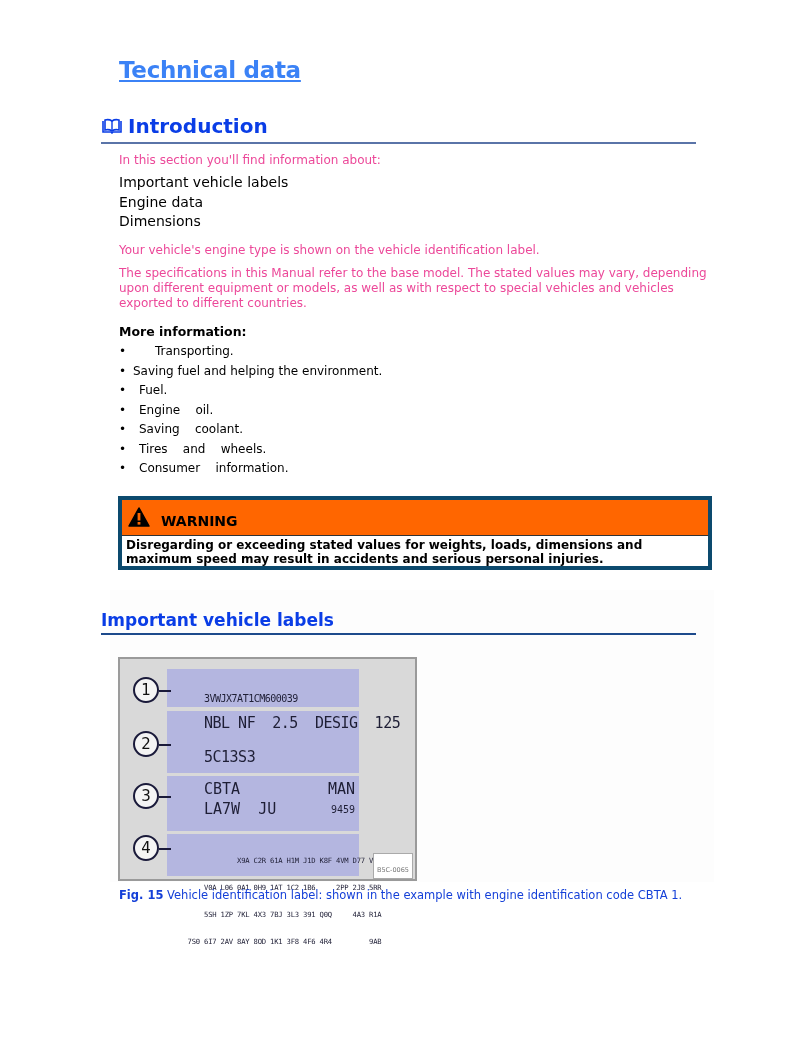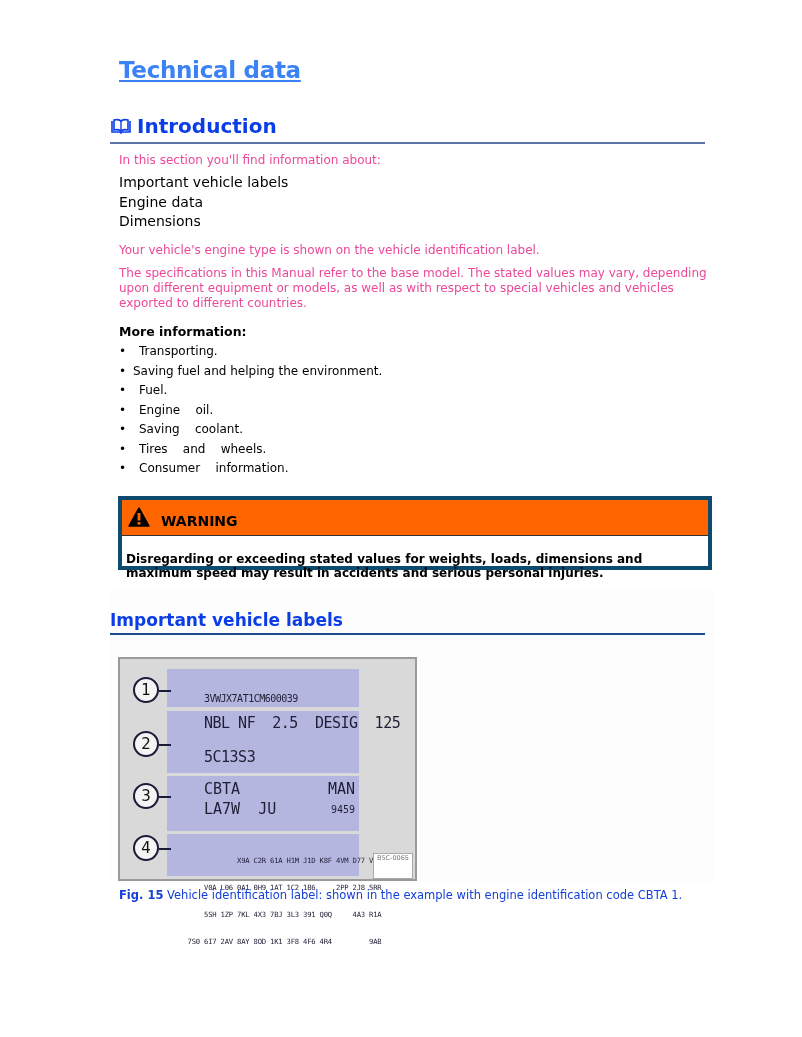--- a/index.html
+++ b/index.html
@@ -1,21 +1,21 @@
 <!DOCTYPE html>
 <html><head>
 <meta charset="utf-8">
 <style>
   * { box-sizing: border-box; margin: 0; padding: 0; }
   html, body { width: 802px; height: 1037px; background: #ffffff; }
   body { font-family: "DejaVu Sans", sans-serif; color: #000; position: relative; overflow: hidden; }
 
   .page-title { position: absolute; left: 119px; top: 57px; font-size: 23px; font-weight: bold; color: #3b82f6; letter-spacing: -0.3px; text-decoration: underline; }
 
-  .h2 { position: absolute; left: 110px; width: 595px; color: #0a3de6; font-weight: bold; border-bottom: 2px solid #5a74a8; }
+  .h2 { position: absolute; left: 101px; width: 595px; color: #0a3de6; font-weight: bold; border-bottom: 2px solid #5a74a8; }
   .h2.intro { top: 114px; height: 30px; font-size: 20px; }
   .h2.intro .book { display: inline-block; width: 22px; height: 16px; vertical-align: -1px; margin-right: 5px; }
   .h2.labels { top: 610px; height: 25px; font-size: 17px; border-bottom-color: #1d4a8c; }
 
   .p { position: absolute; left: 119px; font-size: 12px; line-height: 15px; color: #ec4899; }
   .p-intro { top: 153px; }
   .topic { position: absolute; left: 119px; font-size: 14px; color: #000; }
   .t1 { top: 174px; } .t2 { top: 194px; } .t3 { top: 213px; }
   .p-engine { top: 243px; }
   .p-specs { top: 266px; width: 590px; line-height: 15px; }
@@ -23,21 +23,21 @@
   .more-title { position: absolute; left: 119px; top: 324px; font-size: 12.5px; font-weight: bold; }
   .bullets { position: absolute; left: 119px; top: 342px; list-style: none; font-size: 12px; }
   .bullets li { height: 19.5px; line-height: 19.5px; position: relative; }
   .bullets li .dot { display: inline-block; width: 20px; font-size: 12px; }
   .bullets li .txt { white-space: pre; }
 
   .warning { position: absolute; left: 118px; top: 496px; width: 594px; height: 74px; border: 4px solid #0c4a6e; background: #fff; }
   .warning-head { height: 36px; background: #ff6600; border-bottom: 1px solid #333; position: relative; }
   .warning-head .tri { position: absolute; left: 6px; top: 7px; width: 22px; height: 20px; }
   .warning-head .wlabel { position: absolute; left: 39px; top: 13px; font-size: 14px; font-weight: bold; color: #000; }
-  .warning-body { padding: 16px 4px; font-size: 12px; font-weight: bold; line-height: 14px; }
+  .warning-body { padding: 2px 4px; font-size: 12px; font-weight: bold; line-height: 14px; }
 
   .fig-area { position: absolute; left: 110px; top: 590px; width: 604px; height: 292px; background: #fdfdfd; }
 
   .vin-figure { position: absolute; left: 118px; top: 657px; width: 299px; height: 224px; background: #d9d9d9; border: 2px solid #9a9a9a; }
   .panel { position: absolute; left: 47px; width: 192px; background: #b4b6e0; }
   .panel.p1 { top: 10px; height: 38px; }
   .panel.p2 { top: 52px; height: 62px; }
   .panel.p3 { top: 117px; height: 55px; }
   .panel.p4 { top: 175px; height: 42px; }
   .mono { font-family: "DejaVu Sans Mono", monospace; color: #1e1e35; position: absolute; white-space: pre; }
@@ -46,21 +46,21 @@
   .p2l2 { left: 37px; top: 37px; font-size: 15px; letter-spacing: -0.5px; }
   .p3l1 { left: 37px; top: 4px; font-size: 15px; }
   .p3r1 { right: 4px; top: 4px; font-size: 15px; }
   .p3l2 { left: 37px; top: 24px; font-size: 15px; }
   .p3r2 { right: 4px; top: 28px; font-size: 10px; }
   .codes { left: 4px; top: 4px; font-size: 7.2px; line-height: 9px; letter-spacing: -0.2px; }
 
   .callout { position: absolute; left: 13px; width: 26px; height: 26px; border: 2px solid #1a1a3a; border-radius: 50%; background: #f4f4f4; font-size: 15px; text-align: center; line-height: 22px; color: #111; }
   .callout::after { content: ""; position: absolute; left: 24px; top: 11px; width: 12px; height: 2px; background: #1a1a3a; }
   .c1 { top: 18px; } .c2 { top: 72px; } .c3 { top: 124px; } .c4 { top: 176px; }
-  .fig-code { position: absolute; right: 2px; bottom: 0px; background: #fff; border: 1px solid #aaa; font-size: 6.5px; color: #777; padding: 0 3px; height: 26px; line-height: 9px; }
+  .fig-code { position: absolute; right: 2px; bottom: 0px; background: #fff; border: 1px solid #aaa; font-size: 6.5px; color: #777; padding: 12px 3px; height: 26px; line-height: 9px; }
 
   .caption { position: absolute; left: 119px; top: 888px; font-size: 11.5px; color: #1540d8; }
   .caption b { font-weight: bold; }
 </style>
 </head>
 <body>
 
 <div class="page-title">Technical data</div>
 
 <div class="h2 intro">
@@ -74,21 +74,21 @@
 <div class="p p-intro">In this section you'll find information about:</div>
 <div class="topic t1">Important vehicle labels</div>
 <div class="topic t2">Engine data</div>
 <div class="topic t3">Dimensions</div>
 
 <div class="p p-engine">Your vehicle's engine type is shown on the vehicle identification label.</div>
 <div class="p p-specs">The specifications in this Manual refer to the base model. The stated values may vary, depending upon different equipment or models, as well as with respect to special vehicles and vehicles exported to different countries.</div>
 
 <div class="more-title">More information:</div>
 <ul class="bullets">
-  <li><span class="dot">•</span><span class="txt" style="margin-left:0">Transporting.</span></li>
+  <li><span class="dot">•</span><span class="txt" style="margin-left:16px">Transporting.</span></li>
   <li><span class="dot" style="width:14px">•</span><span class="txt">Saving fuel and helping the environment.</span></li>
   <li><span class="dot">•</span><span class="txt">Fuel.</span></li>
   <li><span class="dot">•</span><span class="txt">Engine    oil.</span></li>
   <li><span class="dot">•</span><span class="txt">Saving    coolant.</span></li>
   <li><span class="dot">•</span><span class="txt">Tires    and    wheels.</span></li>
   <li><span class="dot">•</span><span class="txt">Consumer    information.</span></li>
 </ul>
 
 <div class="warning">
   <div class="warning-head">

